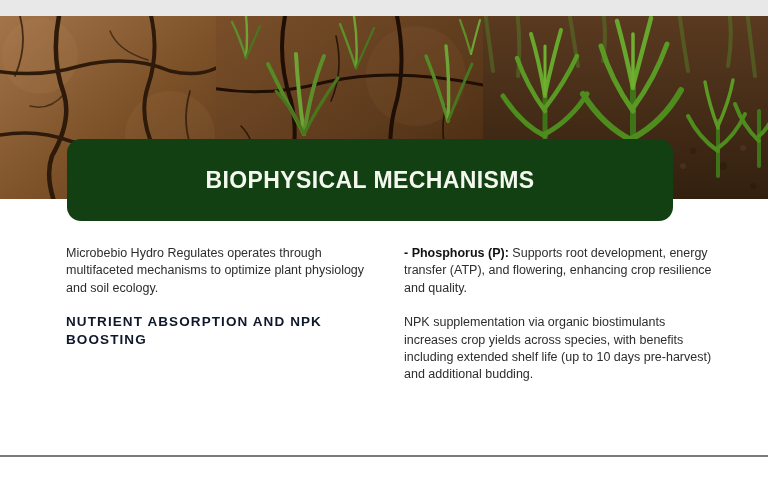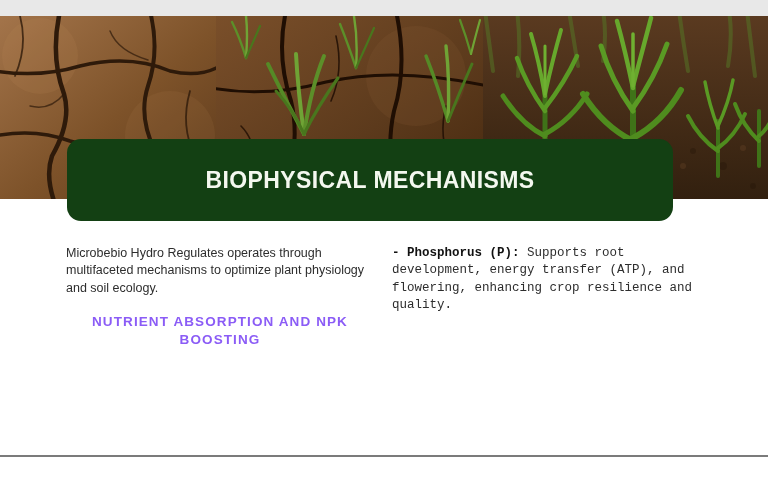--- a/index.html
+++ b/index.html
@@ -19,25 +19,25 @@
     display:flex;flex-direction:column;align-items:center;justify-content:center;
     z-index:5;
   }
   .banner .title-line{
     color:var(--banner-text,#f4f8ef);font-weight:bold;font-size:23px;
     line-height:29px;letter-spacing:0.4px;white-space:nowrap;
   }
   
   .col{position:absolute;top:229px;font-size:12.5px;line-height:17.4px;}
   .col-left{left:66px;width:308px;}
-  .col-right{left:392px;width:312px;font-family:Liberation Mono, monospace;}
+  .col-right{left:404px;width:312px;}
   .col p{margin:0;}
   .col .section-heading{
     margin:16px 0 0 0;font-size:13.5px;line-height:17.4px;font-weight:bold;
-    letter-spacing:1.1px;color:#8b5cf6;text-align:center;
+    letter-spacing:1.1px;color:#0f172a;
   }
   .col .closing{margin-top:17px;}
   .col strong{font-weight:bold;color:#111;}
   .col strong::after{content:"\00a0";}
   
   .divider{
     position:absolute;left:0;top:439px;width:768px;height:2px;
     background:var(--divider-gray,#7b7b7b);
   }
 </style>
@@ -190,16 +190,17 @@
     <div class="title-line">BIOPHYSICAL MECHANISMS</div>
   </div>
 
   <div class="col col-left">
     <p>Microbebio Hydro Regulates operates through multifaceted mechanisms to optimize plant physiology and soil ecology.</p>
     <h2 class="section-heading">NUTRIENT ABSORPTION AND NPK BOOSTING</h2>
   </div>
 
   <div class="col col-right">
     <p><strong>- Phosphorus (P):</strong><span>Supports root development, energy transfer (ATP), and flowering, enhancing crop resilience and quality.</span></p>
+    <p class="closing">NPK supplementation via organic biostimulants increases crop yields across species, with benefits including extended shelf life (up to 10 days pre-harvest) and additional budding.</p>
   </div>
 
   <div class="divider"></div>
 </div>
 
 </body></html>

